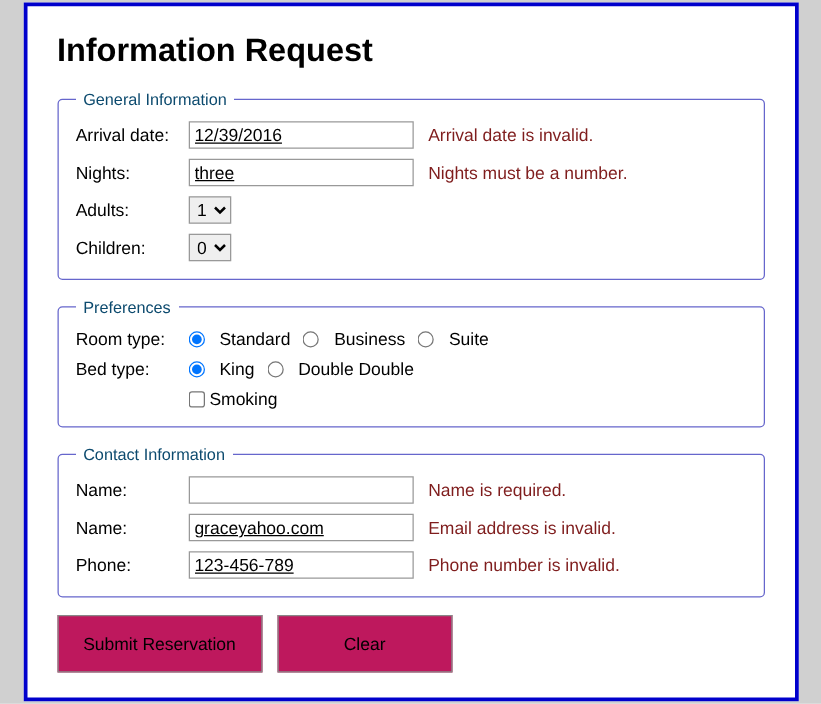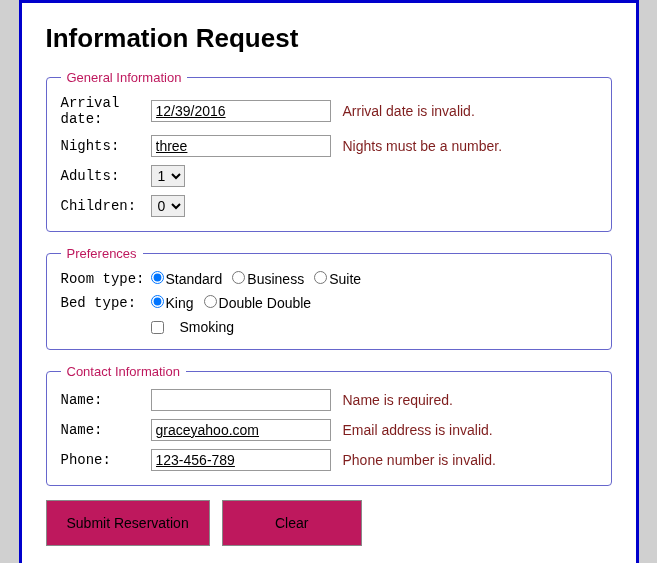--- a/index.html
+++ b/index.html
@@ -24,38 +24,37 @@
       margin-bottom: 16px;
       color: #000;
     }
     fieldset {
       border: 1px solid #6666cc;
       border-radius: 4px;
       padding: 10px 14px 14px 14px;
       margin-bottom: 14px;
     }
     legend {
-      color: #be185d;
+      color: #0c4a6e;
       font-size: 13px;
       padding: 0 6px;
     }
     .form-row {
       display: flex;
       align-items: center;
       margin-bottom: 8px;
     }
     .form-row:last-child {
       margin-bottom: 0;
     }
     .label {
       width: 90px;
       color: #000;
       font-size: 14px;
       flex-shrink: 0;
-      font-family: Liberation Mono, monospace;
     }
     .text-input {
       border: 1px solid #999;
       padding: 2px 4px;
       font-size: 14px;
       width: 180px;
       height: 22px;
       text-decoration: underline;
     }
     .error-msg {
@@ -69,34 +68,34 @@
       height: 22px;
       padding: 0 2px;
     }
     .radio-group {
       display: flex;
       align-items: center;
       gap: 10px;
     }
     .radio-item {
       display: flex;
-      align-items: flex-start;
-      gap: 2px;
+      align-items: center;
+      gap: 12px;
       font-size: 14px;
     }
     .checkbox-row {
       display: flex;
       align-items: center;
       margin-top: 6px;
       margin-left: 90px;
     }
     .checkbox-item {
       display: flex;
       align-items: center;
-      gap: 16px;
+      gap: 4px;
       font-size: 14px;
       justify-content: flex-end;
     }
     .buttons-row {
       display: flex;
       gap: 12px;
       margin-top: 6px;
     }
     .btn {
       border: 1px solid #888;

